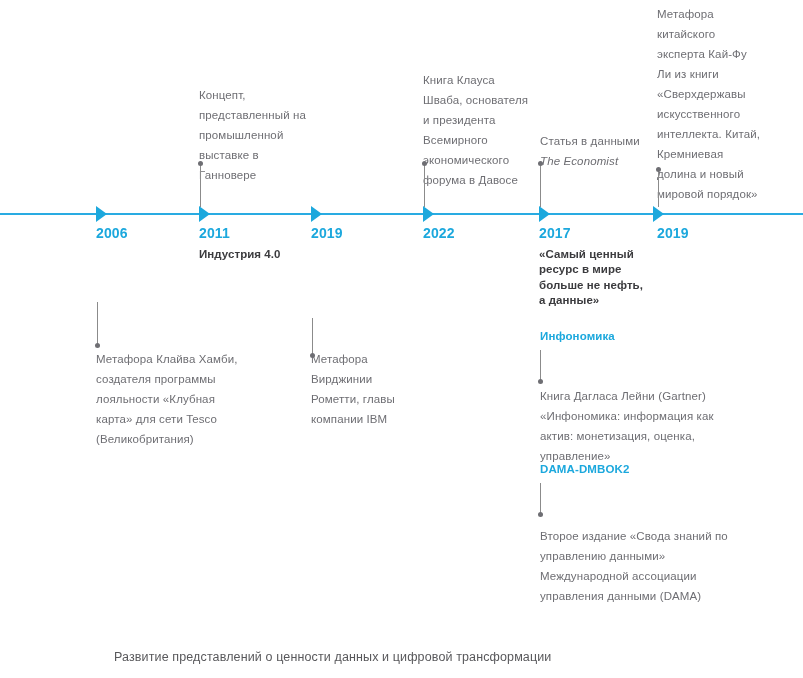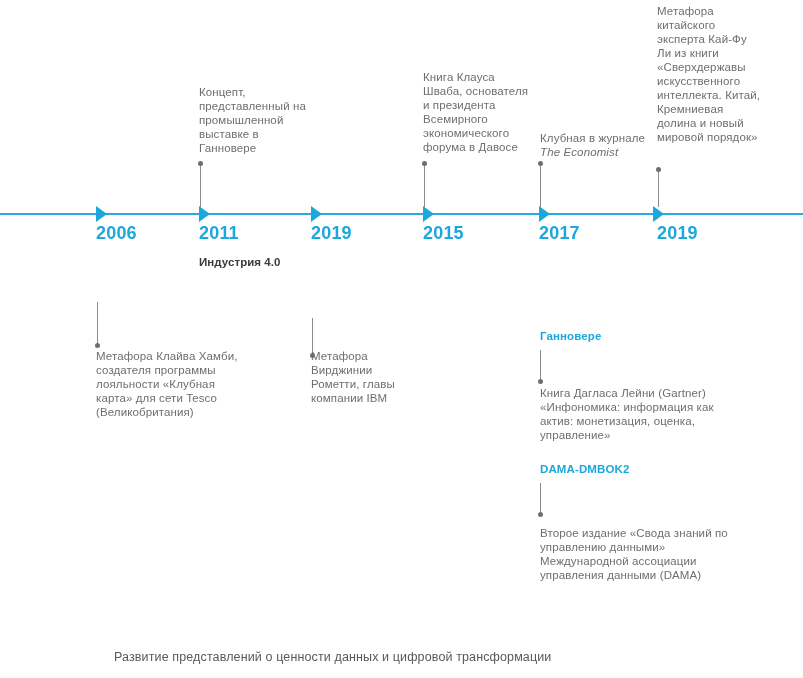--- a/index.html
+++ b/index.html
@@ -49,35 +49,35 @@
     border-radius: 50%;
     background: #6e6e73;
   }
   .connector.up .dot   { top: -2px; }
   .connector.down .dot { bottom: -2px; }
 
   
   .note {
     position: absolute;
     font-size: 11.5px;
-    line-height: 14px;
+    line-height: 20px;
     color: #6e6e73;
     letter-spacing: 0.01em;
   }
   .note .italic { font-style: italic; }
 
   .event {
     position: absolute;
   }
   .event .year {
-    font-size: 18px;
+    font-size: 14px;
     font-weight: bold;
     color: #1CA8DD;
     line-height: 19px;
-    margin-bottom: 12px;
+    margin-bottom: 4px;
     letter-spacing: 0.01em;
   }
   .event .headline {
     font-size: 11.5px;
     font-weight: bold;
     color: #3b3b3e;
     line-height: 15.4px;
     letter-spacing: 0.005em;
   }
 
@@ -146,32 +146,33 @@
 <div class="connector down" style="left:312px; top:318px; height:38px">
   <span class="dot"></span>
 </div>
 <div class="note" style="left:311px; top:349px; width:100px">Метафора Вирджинии Рометти, главы компании IBM</div>
 
 <div class="note" style="left:423px; top:70px; width:106px">Книга Клауса Шваба, основателя и президента Всемирного экономического форума в Давосе</div>
 <div class="connector up" style="left:424px; top:163px; height:44px">
   <span class="dot"></span>
 </div>
 <div class="event" style="left:423px; top:224px; width:108px">
-  <div class="year">2015</div>
+  <div class="year">2022</div>
 </div>
 
-<div class="note" style="left:540px; top:131px; width:112px"><span>Клубная в журнале</span><br><span class="italic">The Economist</span></div>
+<div class="note" style="left:540px; top:131px; width:112px"><span>Статья в данными</span><br><span class="italic">The Economist</span></div>
 <div class="connector up" style="left:540px; top:163px; height:44px">
   <span class="dot"></span>
 </div>
 <div class="event" style="left:539px; top:224px; width:112px">
   <div class="year">2017</div>
+  <div class="headline">«Самый ценный ресурс в мире больше не нефть, а данные»</div>
 </div>
 
-<div class="subtopic" style="left:540px; top:329px">Ганновере</div>
+<div class="subtopic" style="left:540px; top:329px">Инфономика</div>
 <div class="connector down" style="left:540px; top:350px; height:32px">
   <span class="dot"></span>
 </div>
 <div class="note" style="left:540px; top:386px; width:190px">Книга Дагласа Лейни (Gartner) «Инфономика: информация как актив: монетизация, оценка, управление»</div>
 
 <div class="subtopic" style="left:540px; top:462px">DAMA-DMBOK2</div>
 <div class="connector down" style="left:540px; top:483px; height:32px">
   <span class="dot"></span>
 </div>
 <div class="note" style="left:540px; top:526px; width:200px">Второе издание «Свода знаний по управлению данными» Международной ассоциации управления данными (DAMA)</div>

